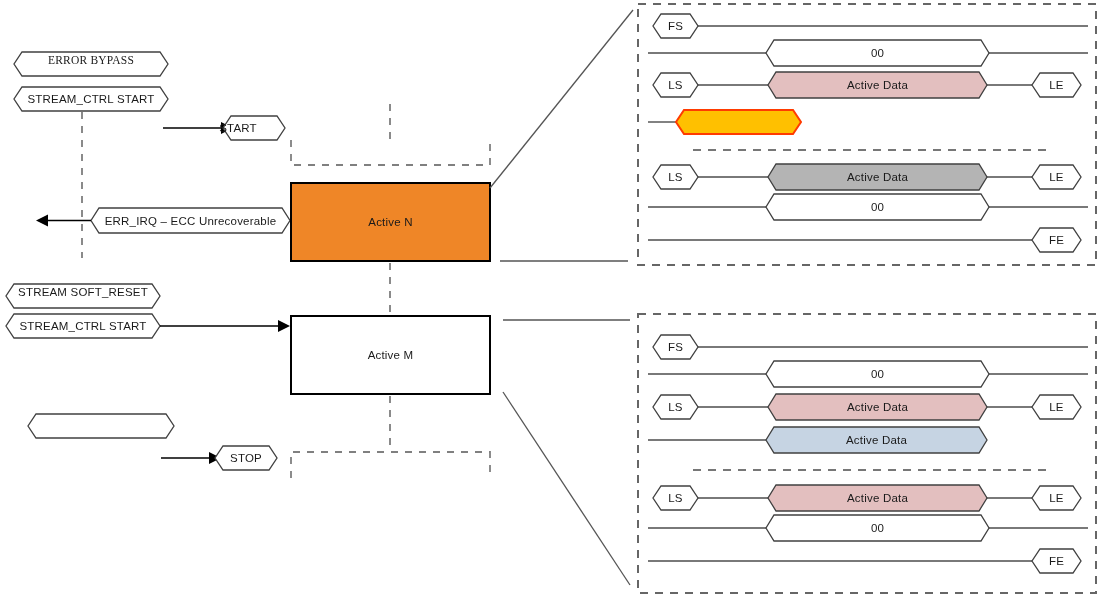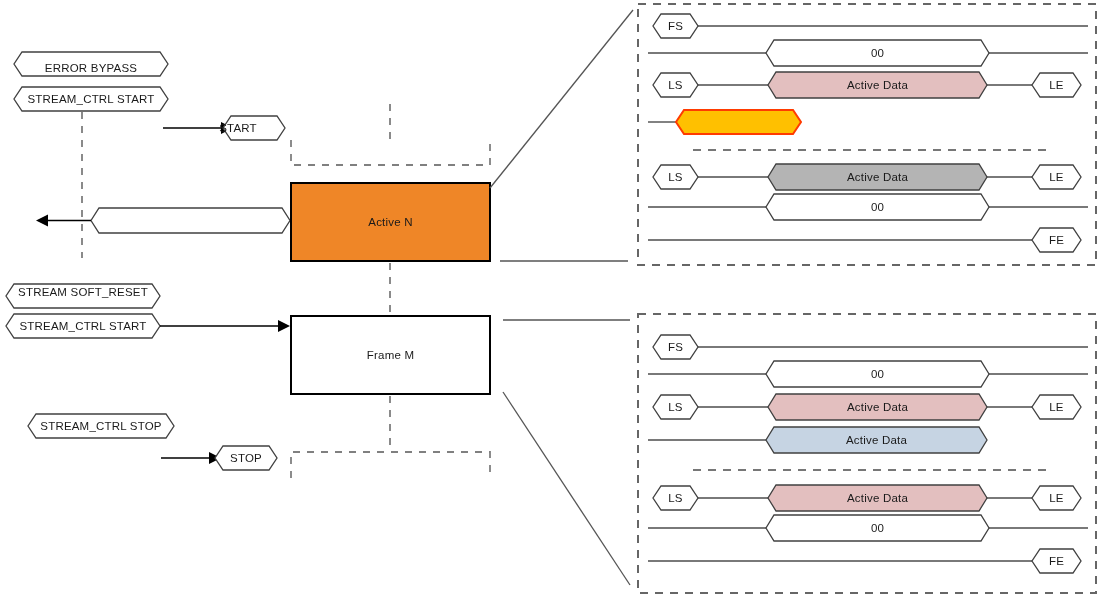--- a/index.html
+++ b/index.html
@@ -135,31 +135,31 @@
     <polygon points="1040,486 1073,486 1081,498 1073,510 1040,510 1032,498" fill="#ffffff" stroke="#404040" stroke-width="1.3"></polygon>
 
     <line x1="648" y1="528" x2="766" y2="528" stroke="#4d4d4d" stroke-width="1.4"></line>
     <line x1="988" y1="528" x2="1088" y2="528" stroke="#4d4d4d" stroke-width="1.4"></line>
     <polygon points="774,515 981,515 989,528 981,541 774,541 766,528" fill="#ffffff" stroke="#404040" stroke-width="1.3"></polygon>
 
     <line x1="648" y1="561" x2="1032" y2="561" stroke="#4d4d4d" stroke-width="1.4"></line>
     <polygon points="1040,549 1073,549 1081,561 1073,573 1040,573 1032,561" fill="#ffffff" stroke="#404040" stroke-width="1.3"></polygon>
   </svg>
 
-  <div class="lbl" style="left:14px;  top:60px;  width:154px; height:16px;">ERROR BYPASS</div>
+  <div class="lbl" style="left:14px;  top:52px;  width:154px; height:16px;font-family:Liberation Serif, serif;">ERROR BYPASS</div>
   <div class="lbl" style="left:14px;  top:87px;  width:154px; height:24px;">STREAM_CTRL START</div>
+  <div class="lbl" style="left:91px;  top:208px; width:199px; height:25px;">ERR_IRQ – ECC Unrecoverable</div>
   <div class="lbl" style="left:6px;   top:284px; width:154px; height:16px;">STREAM SOFT_RESET</div>
   <div class="lbl" style="left:6px;   top:314px; width:154px; height:24px;">STREAM_CTRL START</div>
-  <div class="lbl" style="left:28px;  top:414px; width:146px; height:24px;">STREAM_CTRL STOP</div>
 
   <div class="lbl" style="left:207px; top:116px; width:62px;  height:24px;">START</div>
   <div class="lbl" style="left:215px; top:446px; width:62px;  height:24px;">STOP</div>
 
   <div class="lbl frame" style="left:291px; top:183px; width:199px; height:78px;">Active N</div>
-  <div class="lbl frame" style="left:291px; top:316px; width:199px; height:78px;">Frame M</div>
+  <div class="lbl frame" style="left:291px; top:316px; width:199px; height:78px;">Active M</div>
 
   <div class="lbl" style="left:653px; top:14px;  width:45px;  height:24px;">FS</div>
   <div class="lbl" style="left:766px; top:40px;  width:223px; height:26px;">00</div>
   <div class="lbl" style="left:653px; top:73px;  width:45px;  height:24px;">LS</div>
   <div class="lbl" style="left:768px; top:72px;  width:219px; height:26px;">Active Data</div>
   <div class="lbl" style="left:1032px;top:73px;  width:49px;  height:24px;">LE</div>
   <div class="lbl" style="left:653px; top:165px; width:45px;  height:24px;">LS</div>
   <div class="lbl" style="left:768px; top:164px; width:219px; height:26px;">Active Data</div>
   <div class="lbl" style="left:1032px;top:165px; width:49px;  height:24px;">LE</div>
   <div class="lbl" style="left:766px; top:194px; width:223px; height:26px;">00</div>

